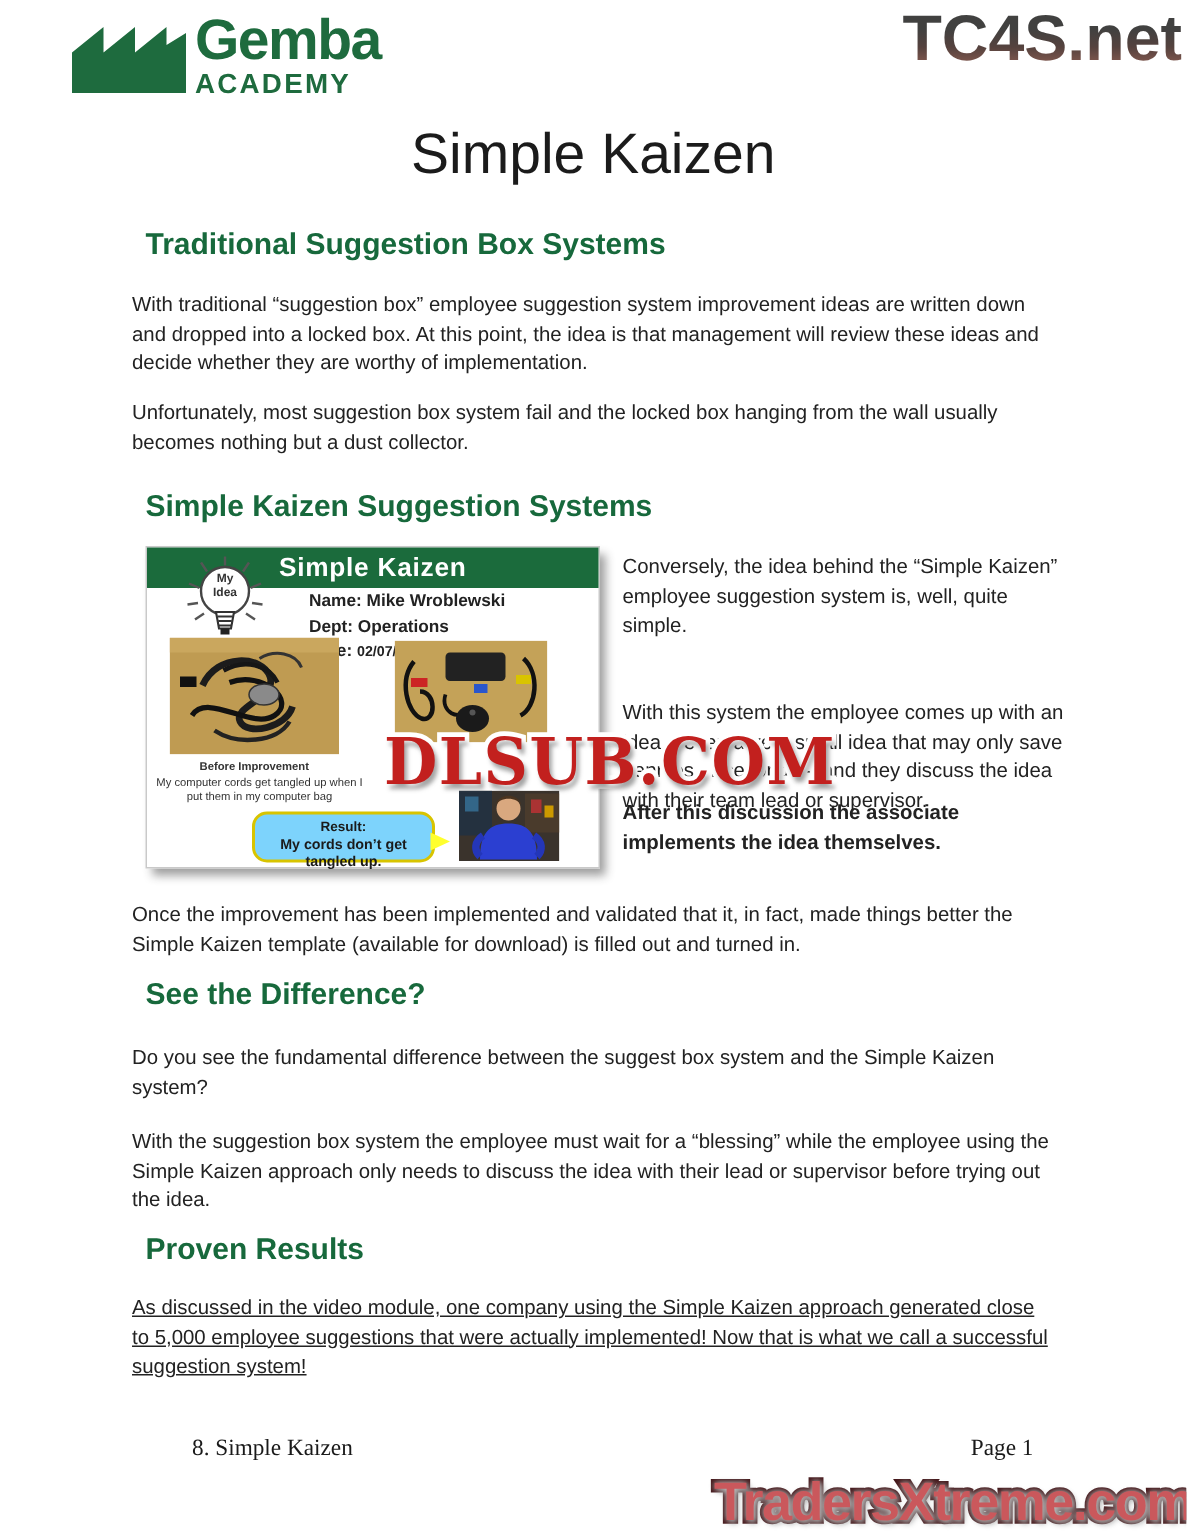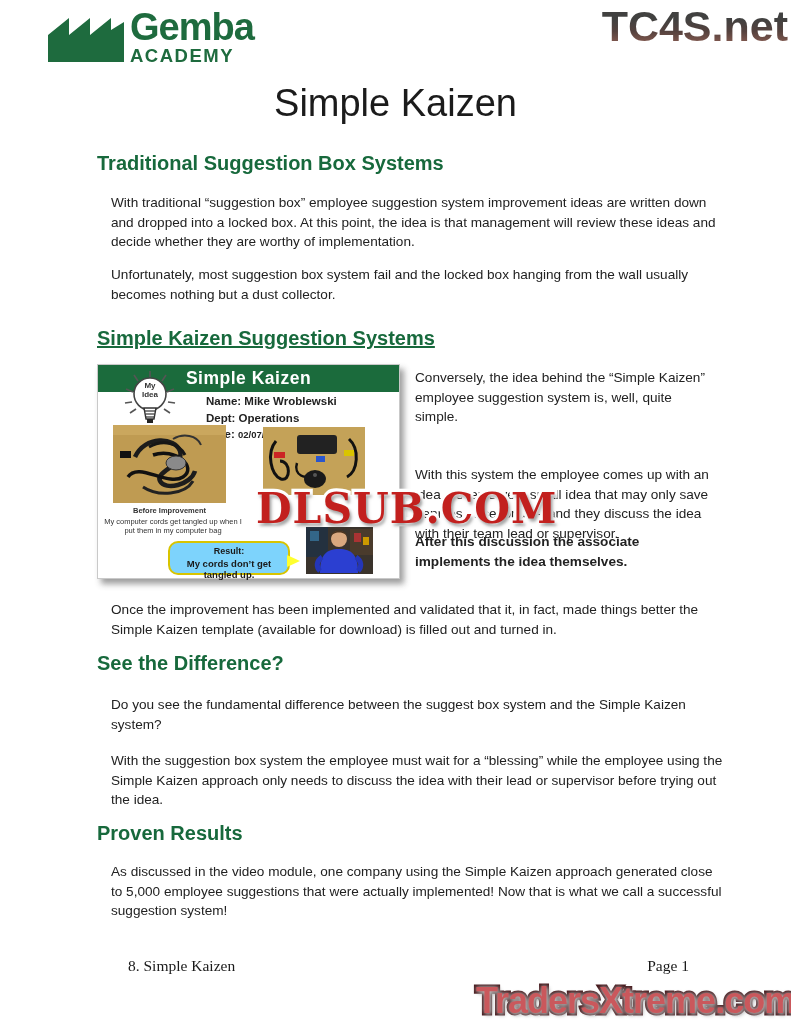--- a/index.html
+++ b/index.html
@@ -35,32 +35,32 @@
   }
   
   .doc-title {
     position:absolute; left:0; top:82px; width:100%; text-align:center;
     font-size:38px; font-weight:400; color:#1b1b1b; letter-spacing:0px;
   }
   .sec-heading {
     position:absolute; left:97px; font-size:20px; font-weight:bold; color:#17693C;
   }
   .para {
-    position:absolute; left:111px; width:614px; font-size:13.6px; line-height:19.5px; color:#222;
+    position:absolute; left:88px; width:614px; font-size:13.6px; line-height:19.5px; color:#222;
   }
   .h-traditional { top:152px; }
   .p-trad1 { top:193px; }
   .p-trad2 { top:265px; }
-  .h-simple { top:327px;text-decoration:underline; }
+  .h-simple { top:327px; }
   .p-once { top:600px; }
   .h-difference { top:652px; }
   .p-doyou { top:695px; }
   .p-withbox { top:751px; }
   .h-proven { top:822px; }
-  .p-asdiscussed { top:862px; }
+  .p-asdiscussed { top:862px;text-decoration:underline; }
   
   .right-col { position:absolute; left:415px; top:368px; width:297px; font-size:13.6px; line-height:19.5px; color:#222; }
   .right-col .rp { position:absolute; left:0; width:297px; }
   .rp1 { top:0; }
   .rp2 { top:72px;margin-top:25px; }
   .rp3 { top:164px;font-weight:bold; }
   
   .card {
     position:absolute; left:97px; top:364px; width:303px; height:215px;
     background:#fff; border:1px solid #c9c9c9;

